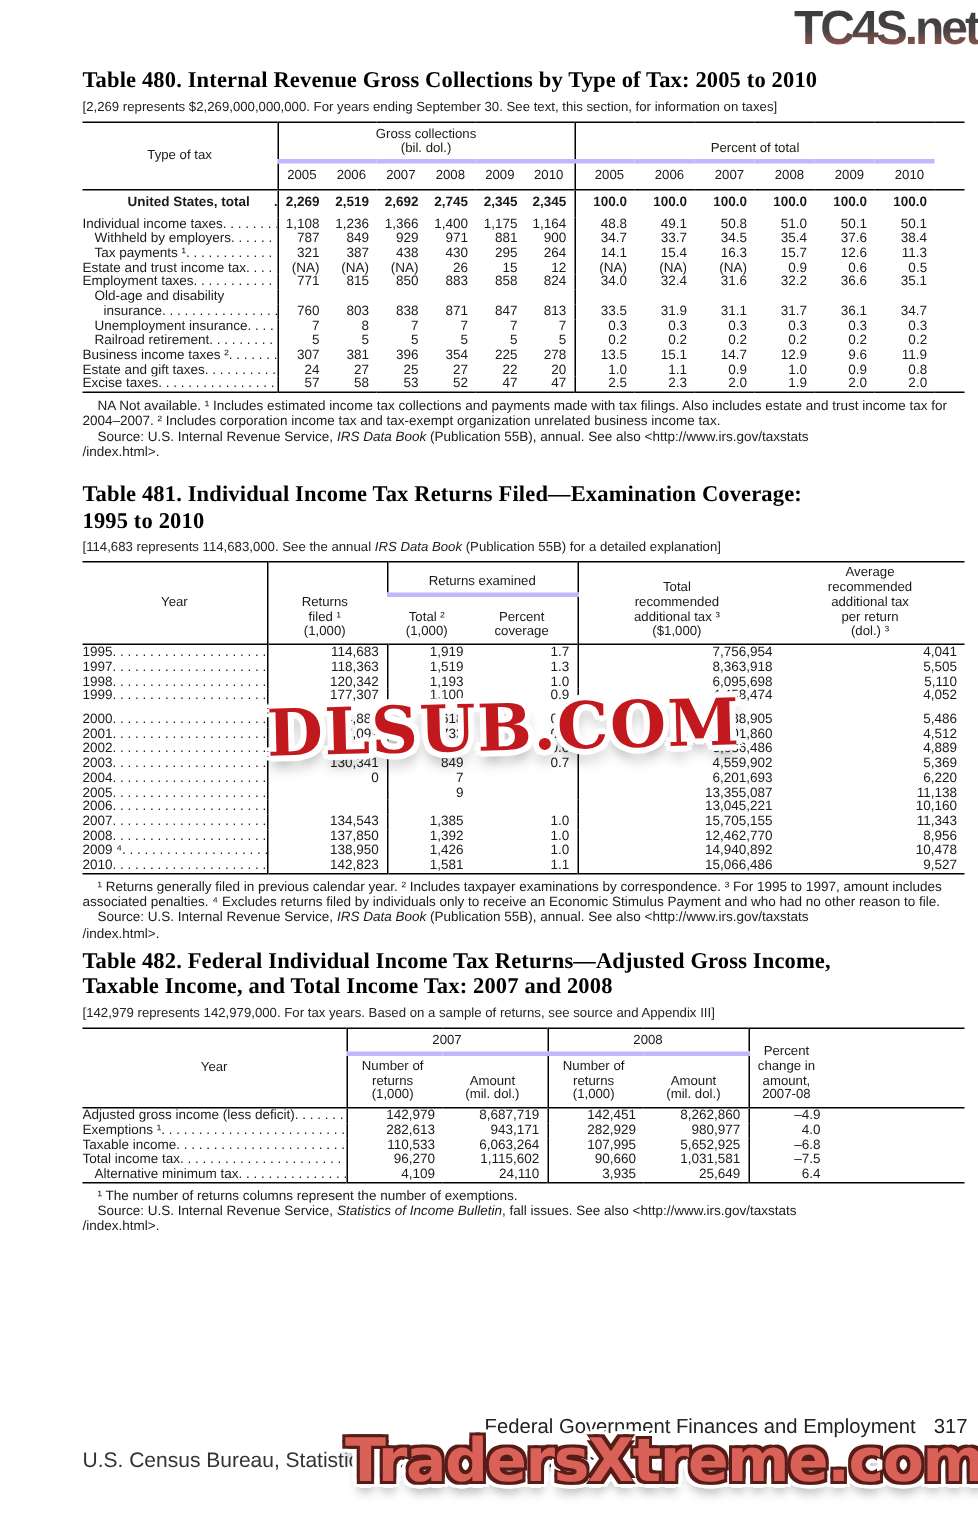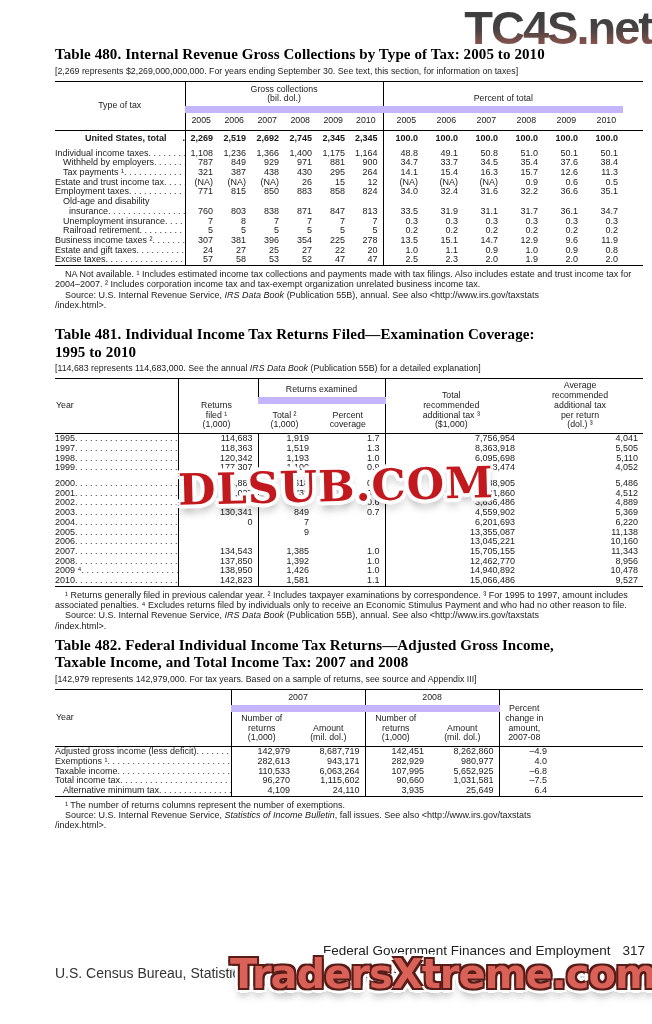--- a/index.html
+++ b/index.html
@@ -20,24 +20,24 @@
   
   table{
     border-collapse:collapse;table-layout:fixed;width:588px;
     border-top:1.5px solid #000;border-bottom:1px solid #000;
     font-size:9px;color:#1a1a1a;
   }
   th{font-weight:normal;font-size:8.8px;line-height:9.8px;}
   tbody tr:first-child td{border-top:1px solid #000;}
   tbody td{line-height:9.7px;padding:0;}
   .vl{border-left:1px solid #000;}
-  .grp{border-bottom:7px solid #c4b5fd;text-align:center;vertical-align:bottom;white-space:pre-line;padding:3px 2px 2px 2px;}
+  .grp{border-bottom:3px solid #c4b5fd;text-align:center;vertical-align:bottom;white-space:pre-line;padding:3px 2px 2px 2px;}
   .yr{text-align:right;vertical-align:bottom;padding:3px 7px 4px 0;}
   .rh{text-align:center;vertical-align:bottom;white-space:pre-line;padding:2px 5px 3px 2px;}
-  .yearh{text-align:left;vertical-align:middle;}
+  .yearh{text-align:center;vertical-align:middle;}
   .toft{text-align:center;vertical-align:middle;}
   .num{text-align:right;padding-right:5px;white-space:nowrap;}
   td.lbl{padding:0;}
   .lf{display:flex;align-items:baseline;overflow:hidden;}
   .lt{white-space:nowrap;}
   .leader{flex:1;overflow:hidden;white-space:nowrap;}
   .leader::after{content:" . . . . . . . . . . . . . . . . . . . . . . . . . . . . . . . . . . . . . . . . . . . .";}
   tr.us-total td{font-weight:bold;padding-top:3px;padding-bottom:5px;}
   tr.us-total .lf{padding-left:30px;gap:16px;}
   tr.ind1 .lf{padding-left:8px;}
@@ -57,21 +57,21 @@
   .mt482{margin-top:6px;}
 
   
   #footer-line{position:absolute;top:943px;left:55px;width:590px;text-align:right;font-size:13.5px;color:#222;}
   #footer-line .pgnum{margin-left:12px;}
   #census-line{position:absolute;top:965px;left:55px;font-size:14px;color:#333;}
 
   
   #wm-top{
     position:absolute;top:0px;right:0px;z-index:20;
-    font-family:"Liberation Sans",sans-serif;font-weight:bold;font-size:47px;letter-spacing:-2px;
+    font-family:"Liberation Sans",sans-serif;font-weight:bold;font-size:32px;letter-spacing:-2px;
     background:linear-gradient(180deg,#2e2e2e 28%,#3c3434 55%,#7d453d 80%,#a15a50 100%);
     -webkit-background-clip:text;background-clip:text;color:transparent;opacity:.92;
   }
   #wm-mid{
     position:absolute;left:178px;top:461px;z-index:20;
     font-family:"DejaVu Serif",serif;font-weight:bold;font-size:43px;letter-spacing:1px;
     color:#c2191f;transform:rotate(-1.4deg);
     text-shadow:
       -3px -3px 0 #fff, 3px -3px 0 #fff, -3px 3px 0 #fff, 3px 3px 0 #fff,
       -4px 0 0 #fff, 4px 0 0 #fff, 0 -4px 0 #fff, 0 4px 0 #fff,

